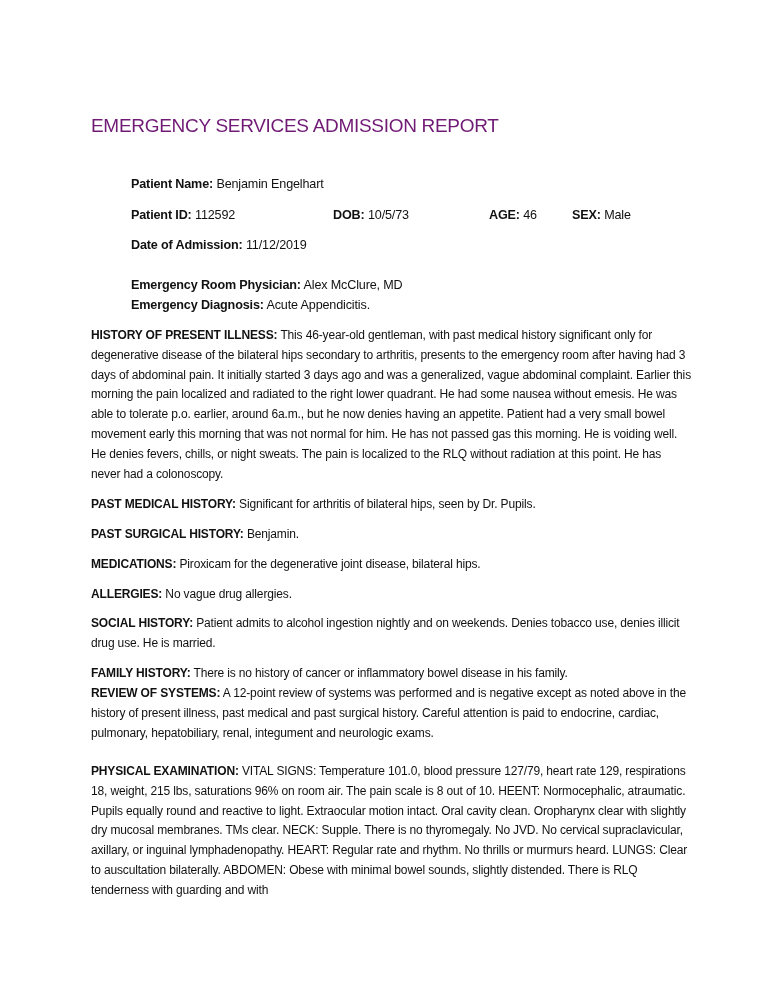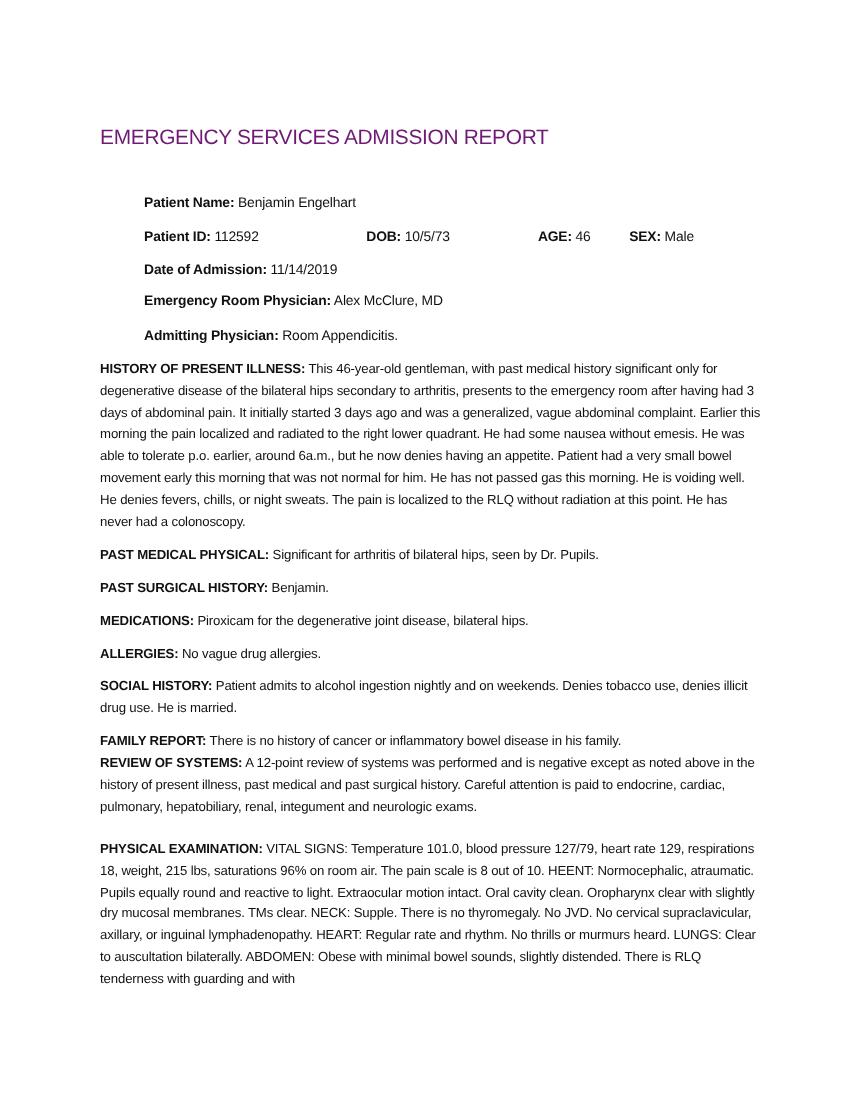--- a/index.html
+++ b/index.html
@@ -48,31 +48,31 @@
       <span> 46</span>
     </span>
     <span class="col" style="left:441px">
       <b>SEX:</b>
       <span> Male</span>
     </span>
   </div>
 
   <div class="line" style="top:236px">
     <b>Date of Admission:</b>
-    <span> 11/14/2019</span>
+    <span> 11/12/2019</span>
   </div>
 
-  <div class="line" style="top:264px">
+  <div class="line" style="top:276px">
     <b>Emergency Room Physician:</b>
     <span> Alex McClure, MD</span>
   </div>
 
   <div class="line" style="top:296px">
-    <b>Admitting Physician:</b>
-    <span> Room Appendicitis.</span>
+    <b>Emergency Diagnosis:</b>
+    <span> Acute Appendicitis.</span>
   </div>
 
   <div class="para" style="top:296px; margin-top:0; top:294px"></div>
 
   <div class="para" style="top:294px">
   </div>
 
   <div class="para" style="top:294px"></div>
 
   <div class="para" style="top:294px"></div>
@@ -104,21 +104,21 @@
   <div class="para" style="top:294px"></div>
 
   <div class="para" style="top:294px"></div>
 
   <div class="para" style="top:326px">
     <b>HISTORY OF PRESENT ILLNESS:</b>
     <span> This 46-year-old gentleman, with past medical history significant only for degenerative disease of the bilateral hips secondary to arthritis, presents to the emergency room after having had 3 days of abdominal pain. It initially started 3 days ago and was a generalized, vague abdominal complaint. Earlier this morning the pain localized and radiated to the right lower quadrant. He had some nausea without emesis. He was able to tolerate p.o. earlier, around 6a.m., but he now denies having an appetite. Patient had a very small bowel movement early this morning that was not normal for him. He has not passed gas this morning. He is voiding well. He denies fevers, chills, or night sweats. The pain is localized to the RLQ without radiation at this point. He has never had a colonoscopy.</span>
   </div>
 
   <div class="para" style="top:495px">
-    <b>PAST MEDICAL PHYSICAL:</b>
+    <b>PAST MEDICAL HISTORY:</b>
     <span> Significant for arthritis of bilateral hips, seen by Dr. Pupils.</span>
   </div>
 
   <div class="para" style="top:525px">
     <b>PAST SURGICAL HISTORY:</b>
     <span> Benjamin.</span>
   </div>
 
   <div class="para" style="top:555px">
     <b>MEDICATIONS:</b>
@@ -129,21 +129,21 @@
     <b>ALLERGIES:</b>
     <span> No vague drug allergies.</span>
   </div>
 
   <div class="para" style="top:614px">
     <b>SOCIAL HISTORY:</b>
     <span> Patient admits to alcohol ingestion nightly and on weekends. Denies tobacco use, denies illicit drug use. He is married.</span>
   </div>
 
   <div class="para" style="top:664px">
-    <b>FAMILY REPORT:</b>
+    <b>FAMILY HISTORY:</b>
     <span> There is no history of cancer or inflammatory bowel disease in his family.</span>
   </div>
 
   <div class="para" style="top:684px">
     <b>REVIEW OF SYSTEMS:</b>
     <span> A 12-point review of systems was performed and is negative except as noted above in the history of present illness, past medical and past surgical history. Careful attention is paid to endocrine, cardiac, pulmonary, hepatobiliary, renal, integument and neurologic exams.</span>
   </div>
 
   <div class="para" style="top:762px">
     <b>PHYSICAL EXAMINATION:</b>

